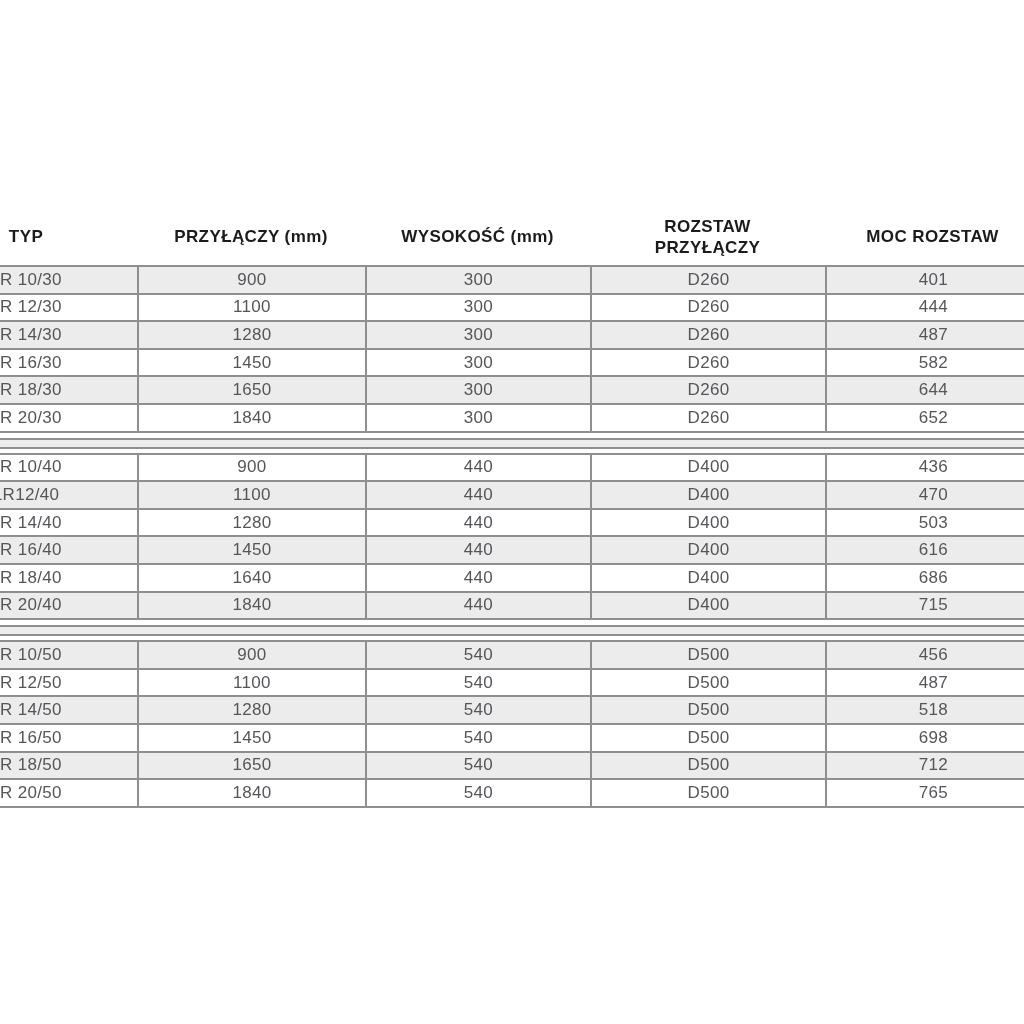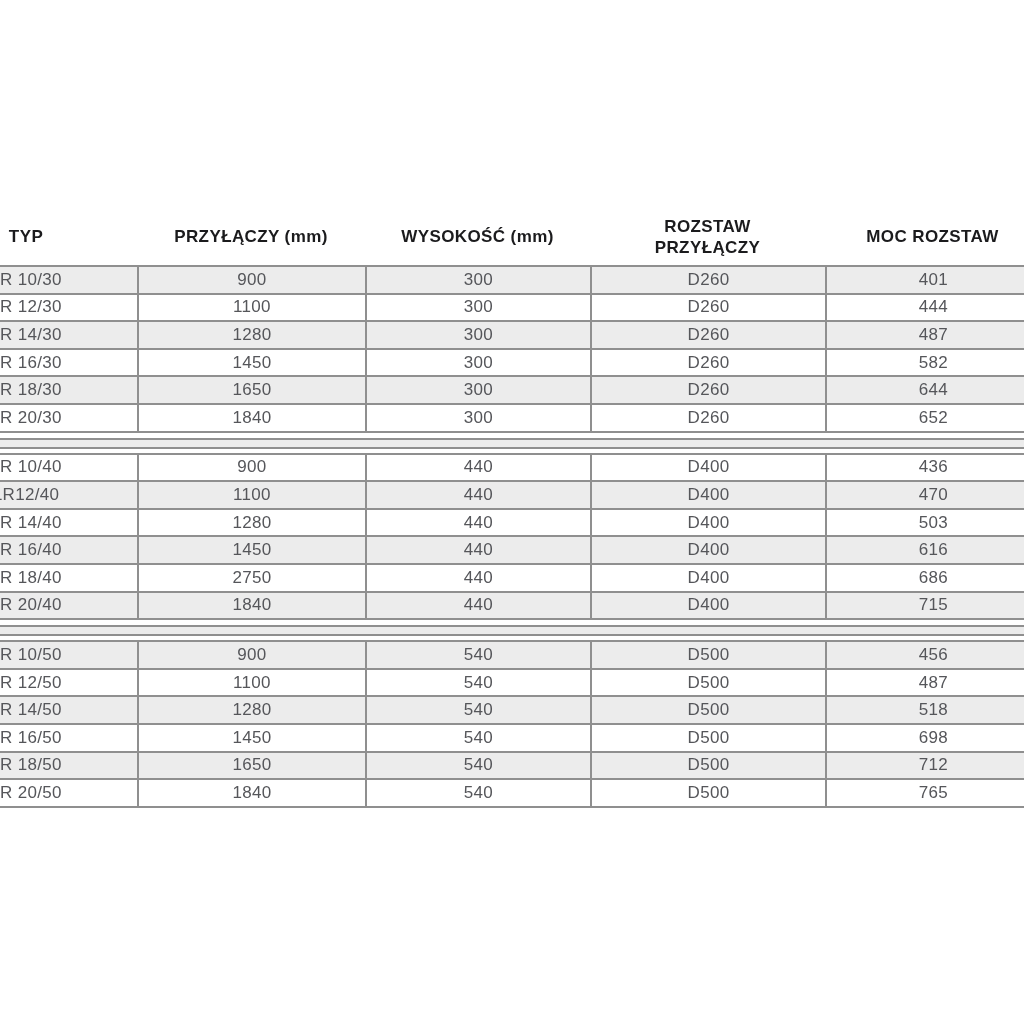--- a/index.html
+++ b/index.html
@@ -173,21 +173,21 @@
         </div>
         <div class="row shade">
           <div class="cell">LR 16/40</div>
           <div class="cell">1450</div>
           <div class="cell">440</div>
           <div class="cell">D400</div>
           <div class="cell">616</div>
         </div>
         <div class="row">
           <div class="cell">LR 18/40</div>
-          <div class="cell">2750</div>
+          <div class="cell">1640</div>
           <div class="cell">440</div>
           <div class="cell">D400</div>
           <div class="cell">686</div>
         </div>
         <div class="row shade">
           <div class="cell">LR 20/40</div>
           <div class="cell">1840</div>
           <div class="cell">440</div>
           <div class="cell">D400</div>
           <div class="cell">715</div>

